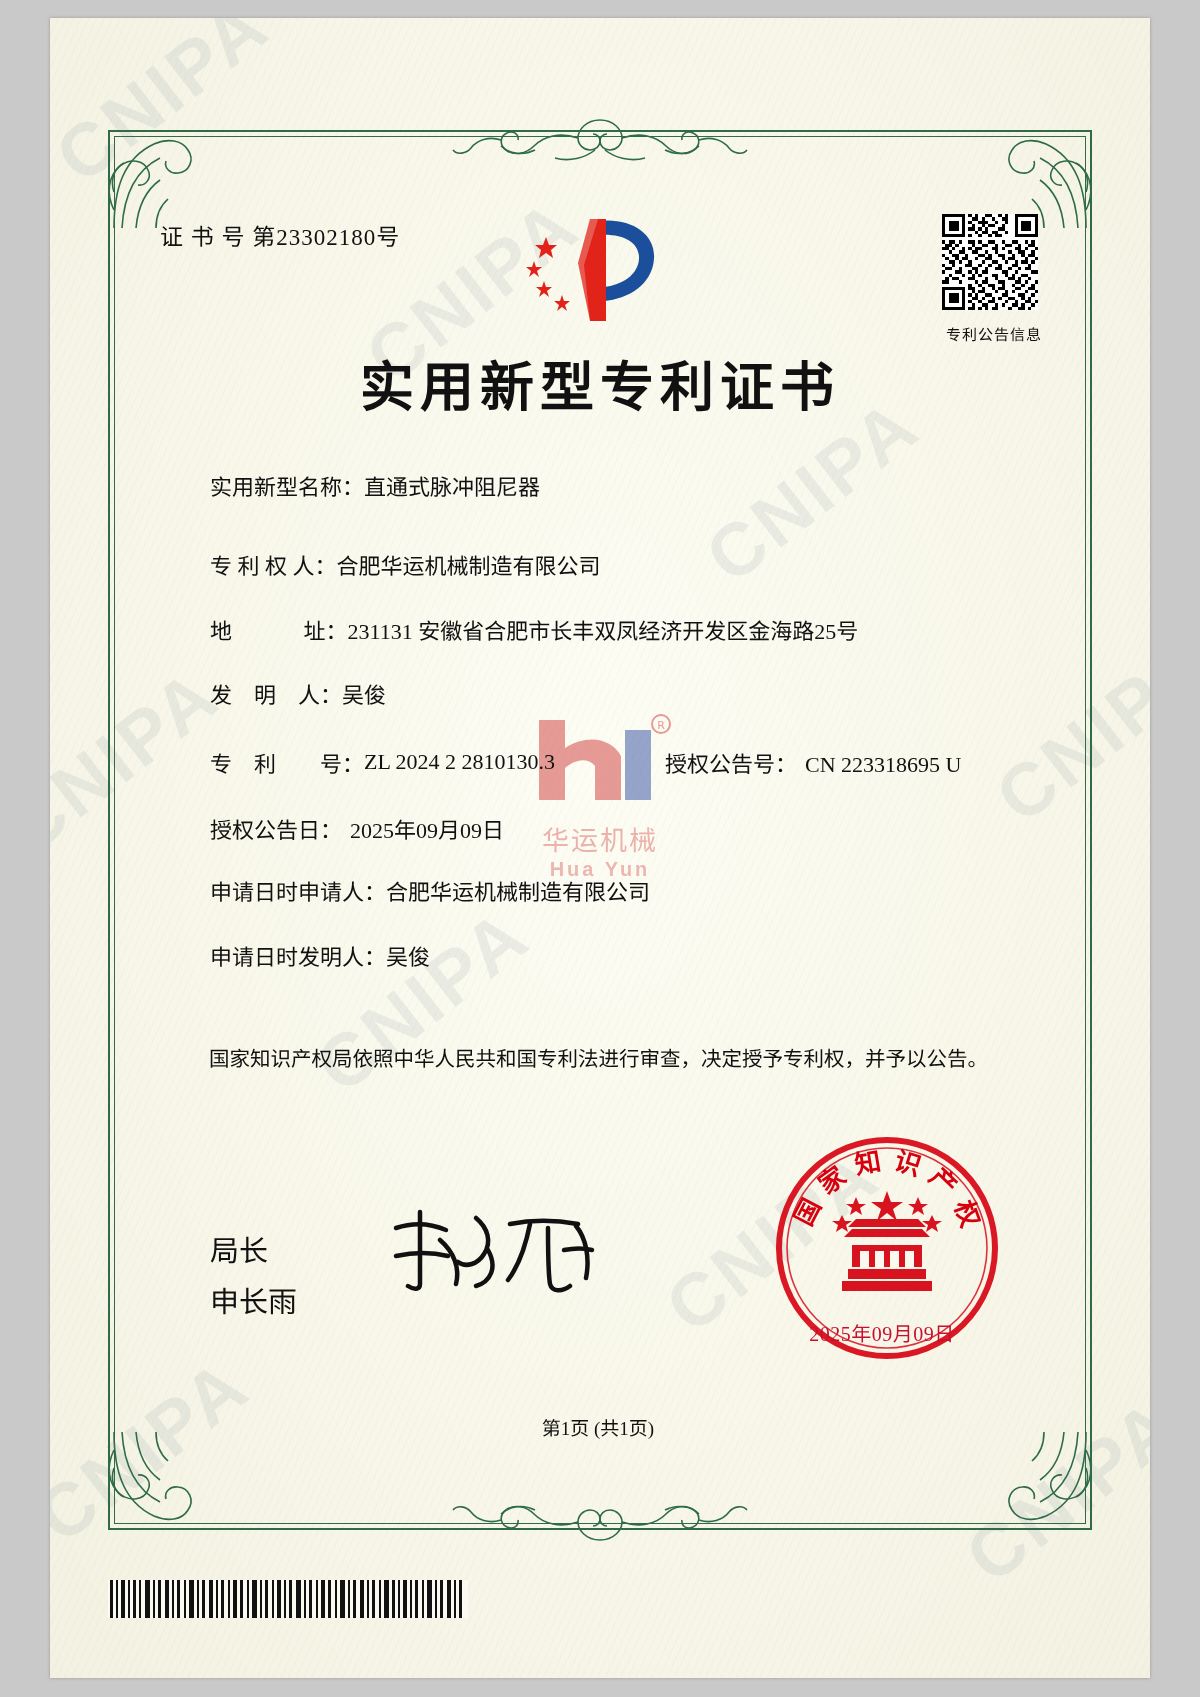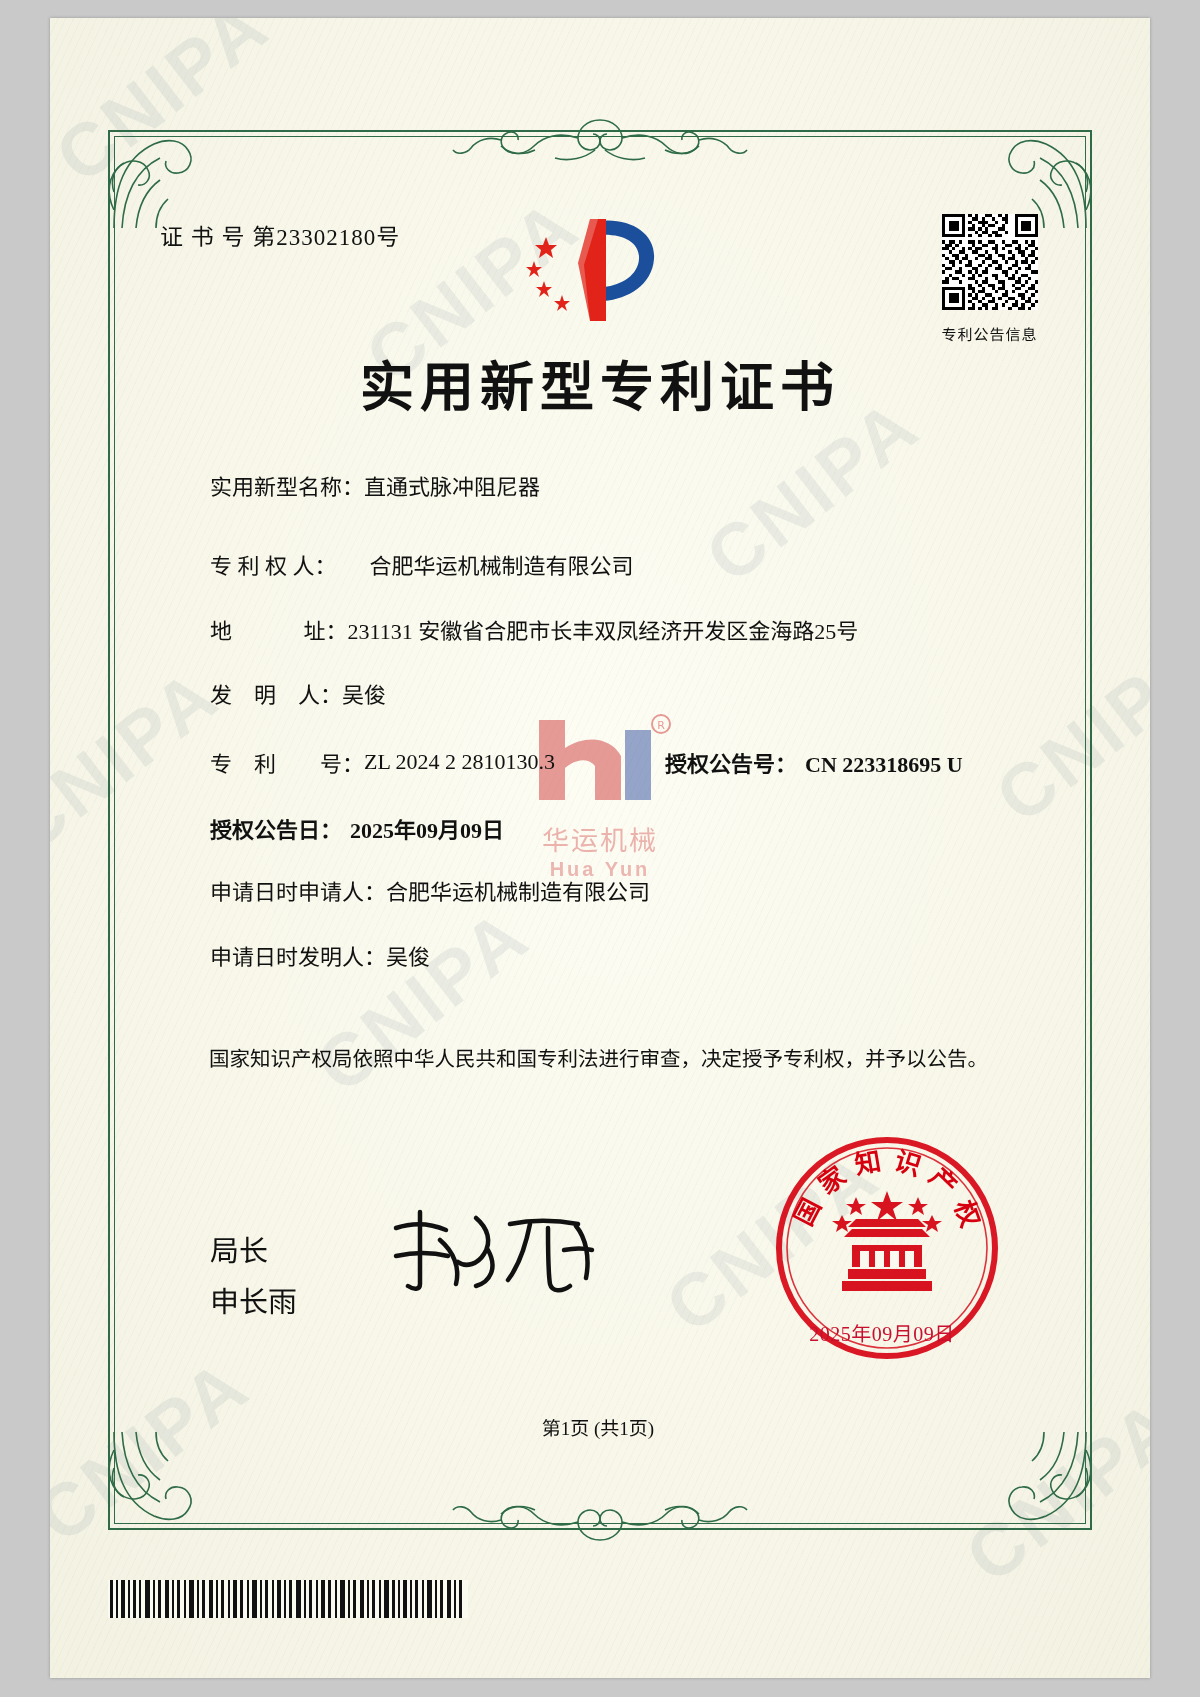--- a/index.html
+++ b/index.html
@@ -64,38 +64,38 @@
   .bot-orn{position:absolute;left:50%;bottom:132px;transform:translateX(-50%) scaleY(-1);width:330px;height:58px;color:#2e6b46;}
 
   
   .cert-no{
     position:absolute;left:110px;top:200px;
     font-size:23px;color:#111;letter-spacing:1px;
   }
   .logo{position:absolute;left:50%;top:185px;transform:translateX(-50%);width:160px;height:135px;}
   .qr-box{position:absolute;right:108px;top:196px;width:105px;text-align:center;}
   .qr{width:96px;height:96px;margin:0 auto;image-rendering:pixelated;}
-  .qr-cap{font-size:15px;color:#111;margin-top:9px;letter-spacing:1px;}
+  .qr-cap{font-size:15px;color:#111;margin-top:9px;letter-spacing:1px;text-align:right;}
 
   .title{
     position:absolute;left:0;right:0;top:325px;
     text-align:center;
     font-size:54px;font-weight:bold;color:#111;
     letter-spacing:6px;
     font-family:"Liberation Serif","DejaVu Serif",serif;
   }
 
   
   .fields{position:absolute;left:160px;top:455px;right:100px;color:#111;}
   .row{display:flex;align-items:baseline;margin-bottom:34px;font-size:22px;line-height:1.4;}
   .lbl{flex:0 0 auto;white-space:pre;}
   .val{flex:0 0 auto;}
   .row2{display:flex;align-items:baseline;margin-bottom:34px;font-size:22px;}
   .col-l{width:455px;display:flex;align-items:center;}
-  .col-r{display:flex;align-items:baseline;font-weight:bold;}
+  .col-r{display:flex;align-items:baseline;}
 
   
   .statement{
     position:absolute;left:118px;right:108px;top:1020px;
     font-size:20.5px;color:#111;line-height:2.05;text-align:justify;
   }
   .statement p{margin:0;}
   .st-indent{text-indent:2em;}
 
   
@@ -461,21 +461,21 @@
     <div class="cwm-sub">Hua Yun</div>
   </div>
 
   <div class="fields">
 
     <div class="row">
       <span class="lbl">实用新型名称：</span>
       <span class="val">直通式脉冲阻尼器</span>
     </div>
 
-    <div class="row" style="margin-top:48px;gap:33px;">
+    <div class="row" style="margin-top:48px;">
       <span class="lbl">专 利 权 人：</span>
       <span class="val">合肥华运机械制造有限公司</span>
     </div>
 
     <div class="row">
       <span class="lbl">地　　　 址：</span>
       <span class="val">231131 安徽省合肥市长丰双凤经济开发区金海路25号</span>
     </div>
 
     <div class="row">

